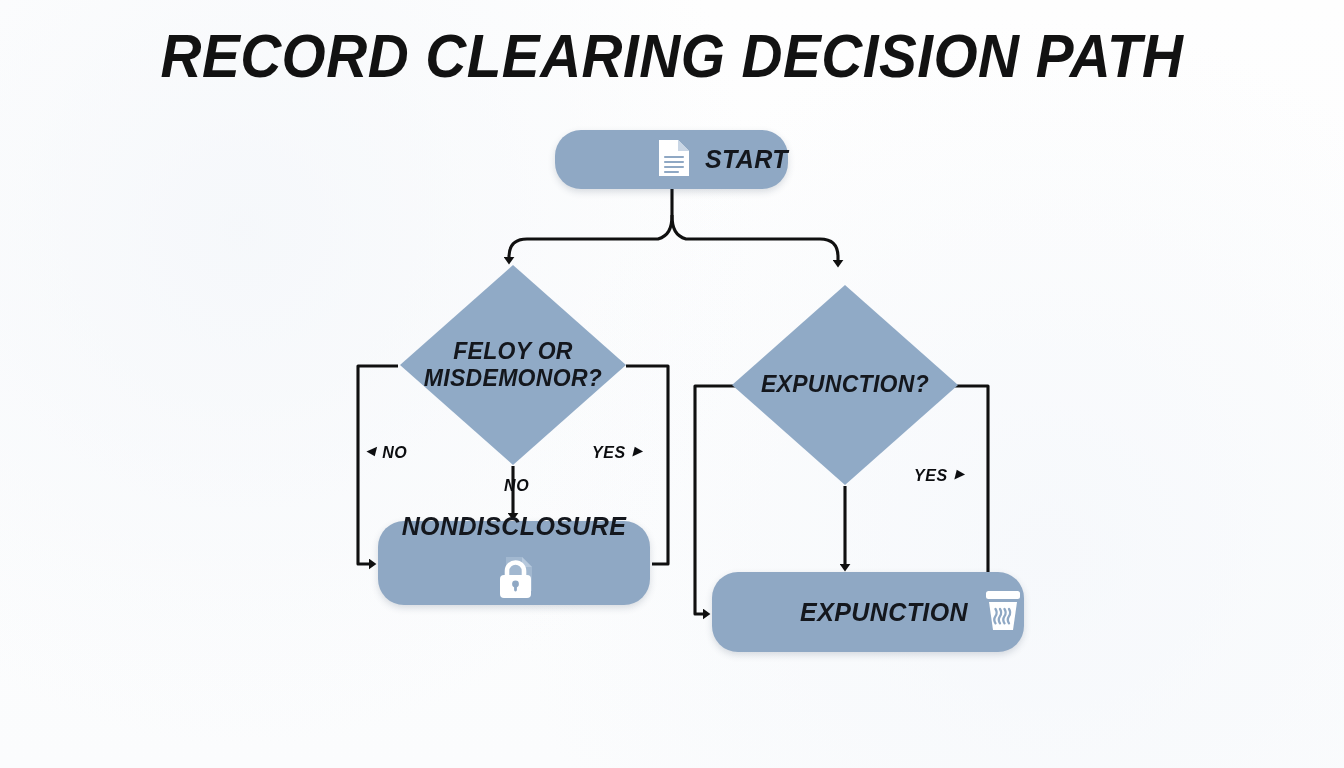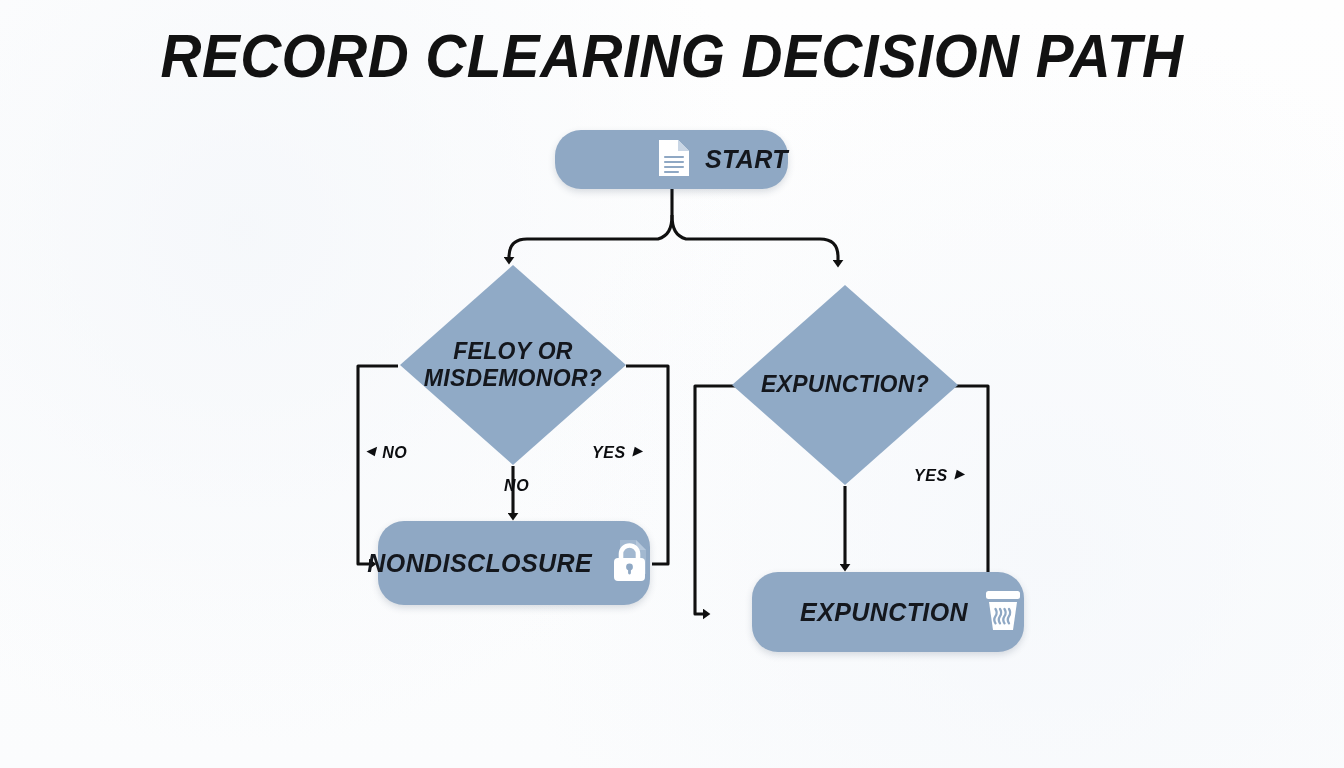--- a/index.html
+++ b/index.html
@@ -207,35 +207,35 @@
     <svg class="diamond-shape" viewBox="0 0 226 200">
       <polygon points="113,0 226,100 113,200 0,100" fill="#90aac6"></polygon>
     </svg>
     <div class="diamond-label">
       <div>
         <span>EXPUNCTION?</span>
       </div>
     </div>
   </div>
 
-  <div class="node rect-node" style="left:378px; top:521px; width:272px; height:84px;">
+  <div class="node rect-node" style="left:378px; top:521px; width:272px; height:84px;flex-direction:column;">
     <span class="label">NONDISCLOSURE</span>
     <span class="icon">
       <svg width="44" height="46" viewBox="0 0 44 46">
         <path d="M14,2 L30,2 L40,12 L40,36 L14,36 Z" fill="#a2b8d0"></path>
         <path d="M30,2 L30,12 L40,12 Z" fill="#b6c8dc"></path>
         <path d="M15,21 L15,16 a8.5,8.5 0 0 1 17,0 L32,21" fill="none" stroke="#ffffff" stroke-width="4.6"></path>
         <rect x="8" y="20" width="31" height="23" rx="4" fill="#ffffff"></rect>
         <circle cx="23.5" cy="29" r="3.4" fill="#8fa8c4"></circle>
         <rect x="22.1" y="29" width="2.8" height="7.4" rx="1.3" fill="#8fa8c4"></rect>
       </svg>
     </span>
   </div>
 
-  <div class="node rect-node" style="left:752px; top:572px; width:272px; height:80px;">
+  <div class="node rect-node" style="left:712px; top:572px; width:312px; height:80px;">
     <span class="label">EXPUNCTION</span>
     <span class="icon">
       <svg width="42" height="46" viewBox="0 0 42 46">
         <rect x="4" y="4" width="34" height="8" rx="2.5" fill="#ffffff"></rect>
         <path d="M7,15 L35,15 L31,43 L11,43 Z" fill="#ffffff"></path>
         <g stroke="#8fa8c4" stroke-width="2.3" fill="none" stroke-linecap="round">
           <path d="M13.5,22 q2.4,3.6 0,7.2 q-2.4,3.6 0,7.2"></path>
           <path d="M18,22 q2.4,3.6 0,7.2 q-2.4,3.6 0,7.2"></path>
           <path d="M22.5,22 q2.4,3.6 0,7.2 q-2.4,3.6 0,7.2"></path>
           <path d="M27,22 q2.4,3.6 0,7.2 q-2.4,3.6 0,7.2"></path>

